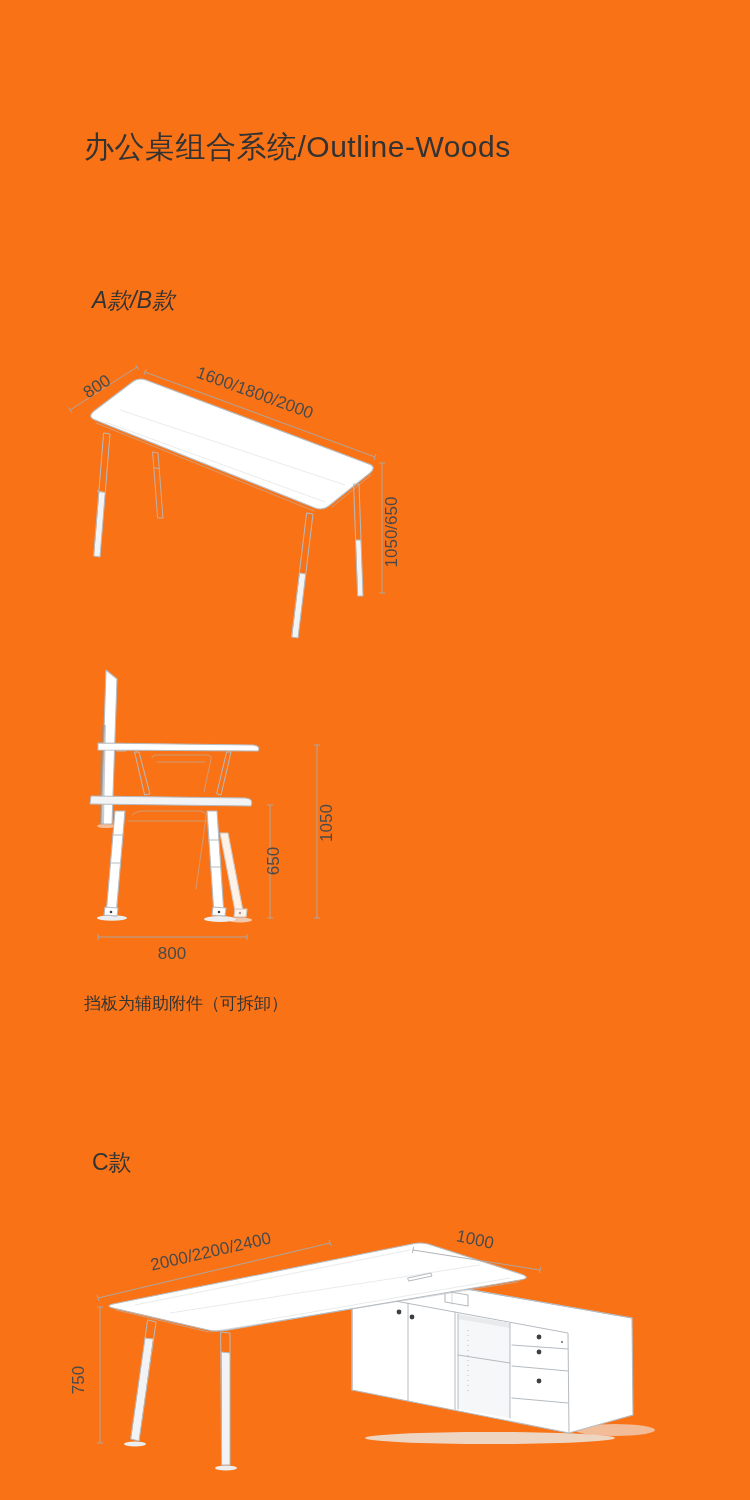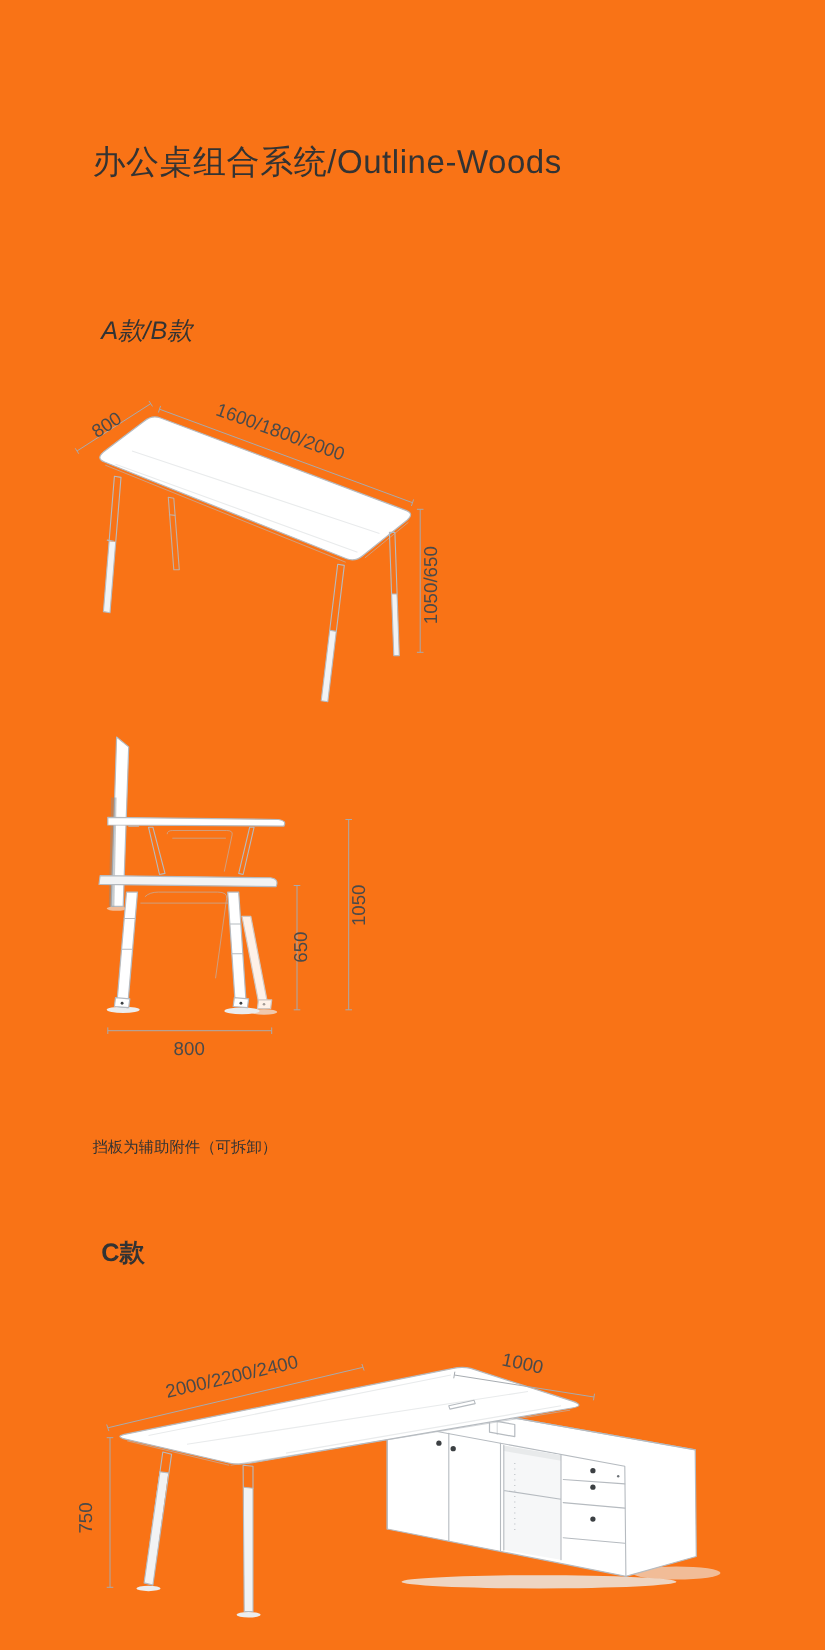--- a/index.html
+++ b/index.html
@@ -6,22 +6,22 @@
     --text:#333333; --dim-text:#4a4a4a; --sketch:#b6bbc0; --sketch-dark:#878c91;
     --dim-line:#a6abb0; --shade:#f2f3f4; --grain:#e9ebec; --shadow:#ebedee; --knob:#3c4043;
   }
   html,body{margin:0;padding:0;background:#fff;}
   #page{position:relative;width:750px;height:1500px;background:#f97316;overflow:hidden;
         font-family:"Liberation Sans","DejaVu Sans",sans-serif;color:var(--text);}
   .abs{position:absolute;}
   #page-title{left:84px;top:127px;font-size:30px;font-weight:400;letter-spacing:.5px;white-space:nowrap;}
   .section-label{font-size:23px;font-weight:400;}
   #label-ab{left:92px;top:285px;font-style:italic;}
-  #label-c{left:92px;top:1123px;font-weight:bold;}
-  #note-ab{left:84px;top:992px;font-size:14px;margin-top:42px;}
+  #label-c{left:92px;top:1147px;}
+  #note-ab{left:84px;top:992px;font-size:17px;}
   svg{display:block;overflow:visible;}
   svg text{font-family:"Liberation Sans","DejaVu Sans",sans-serif;font-size:17px;fill:var(--dim-text);}
   .sk{fill:none;stroke:var(--sketch);stroke-width:1;stroke-linejoin:round;stroke-linecap:round;}
   .skt{stroke-width:.7;opacity:.8;}
   .skd{stroke:var(--sketch-dark);}
   .fw{fill:#ffffff;stroke:var(--sketch);stroke-width:1.1;stroke-linejoin:round;}
   .fsh{fill:var(--shade);stroke:var(--sketch);stroke-width:1;stroke-linejoin:round;}
   .segfill{fill:var(--shade);stroke:none;}
   .ghost{stroke:#ccd0d3;}
   .grain{fill:none;stroke:var(--grain);stroke-width:1;}

